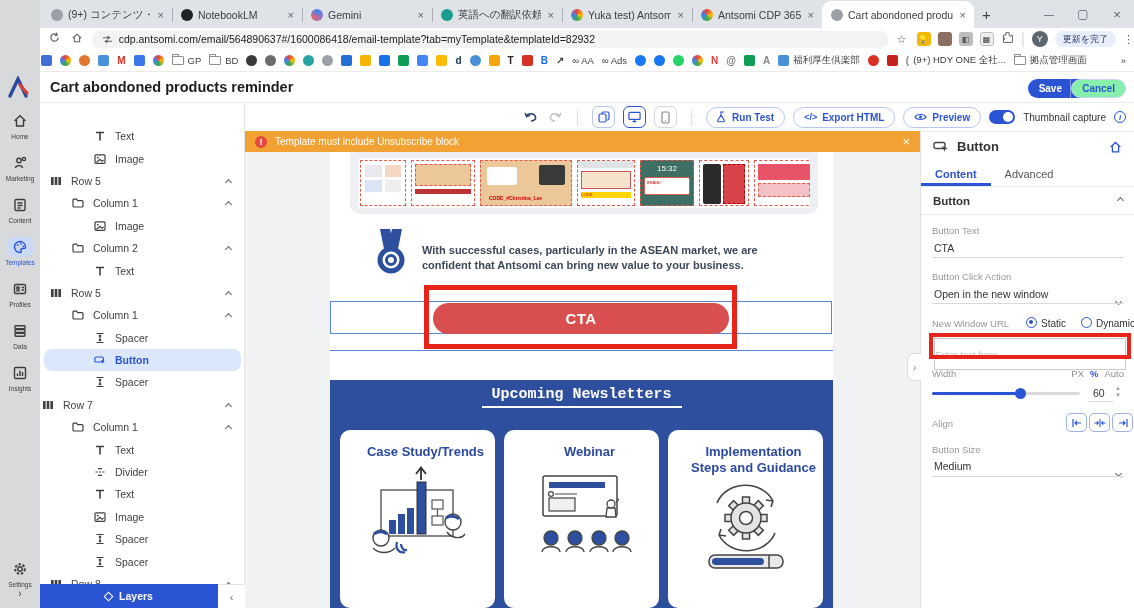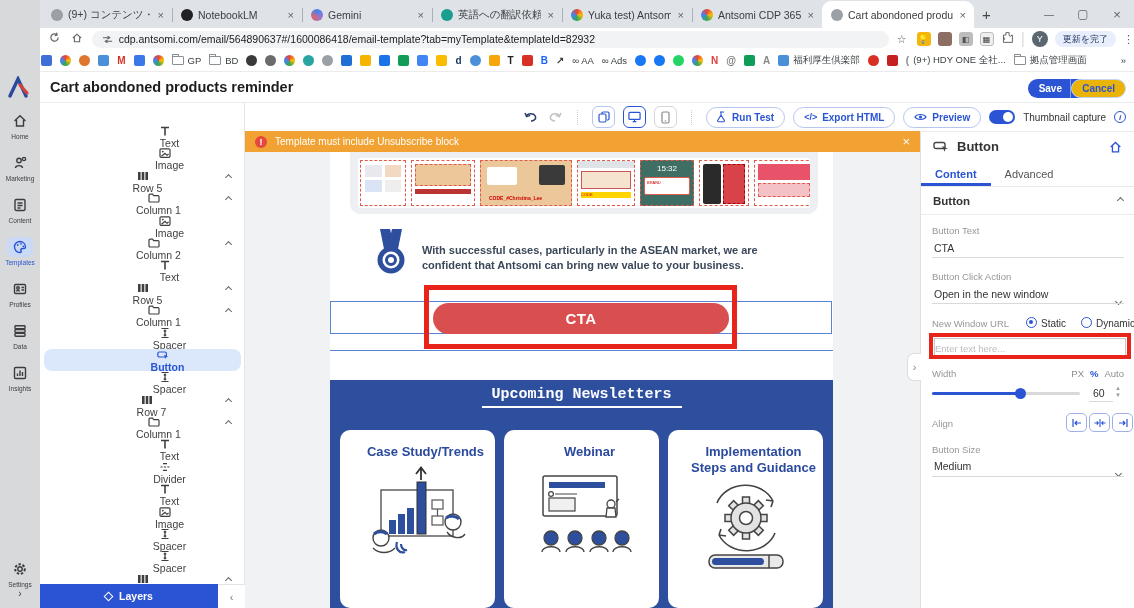--- a/index.html
+++ b/index.html
@@ -39,37 +39,37 @@
   .bk-folder::before { content:""; position:absolute; left:-1px; top:-3px; width:5px; height:2px; border:1px solid #8a8f96; border-bottom:none; border-radius:1px 1px 0 0; }
   .appsgrid { display:grid; grid-template-columns:repeat(3,3px); grid-gap:1px; margin-right:2px; flex:0 0 auto; }
   .appsgrid i { width:3px; height:3px; background:#5f6368; border-radius:0.5px; }
 
   
   .appheader { left:40px; top:72px; width:1094px; height:31px; background:#fff; border-bottom:1px solid #ececec; }
   .pagetitle { left:50px; top:79px; font-size:14.5px; font-weight:bold; color:#1d1d1f; }
   .savebtn { right:44px; top:79px; height:19px; background:#2b54d4; border-radius:10px; color:#fff; font-size:10px; font-weight:bold; display:flex; align-items:center; }
   .savebtn .lbl { padding:0 8px 0 11px; }
   .savebtn .seg { border-left:1px solid rgba(255,255,255,.45); padding:0 7px; display:flex; align-items:center; height:100%; }
-  .cancelbtn { right:8px; top:79px; height:19px; border:1px solid #c9d4f2; border-radius:10px; color:#2b54d4; font-size:10px; font-weight:bold; display:flex; align-items:center; padding:0 10px; background:#eab308; }
+  .cancelbtn { right:8px; top:79px; height:19px; border:1px solid #c9d4f2; border-radius:10px; color:#2b54d4; font-size:10px; font-weight:bold; display:flex; align-items:center; padding:0 10px; background:#86efac; }
 
   
   .rail { left:0; top:0; width:40px; height:608px; background:#d8d9db; }
   .logo { left:6px; top:76px; width:28px; height:22px; }
   .railitems { left:0; top:104px; width:40px; display:flex; flex-direction:column; }
   .railitem { display:flex; flex-direction:column; align-items:center; padding:7px 0 6px; color:#3c3c3c; }
   .railitem .ric { width:26px; height:20px; display:flex; align-items:center; justify-content:center; border-radius:6px; }
   .railitem .rlb { font-size:6.5px; margin-top:2px; }
   .railitem.active { color:#2b54d4; }
   .railitem.active .ric { background:#c9d9f6; }
   .railbottom { left:0; top:552px; width:40px; }
 
   
   .layers { left:40px; top:103px; width:205px; height:505px; background:#fff; border-right:1px solid #e4e4e4; overflow:hidden; }
   .tree { position:absolute; left:0; top:22px; width:205px; }
-  .trow { height:22.4px; display:flex; align-items:center; font-size:10.5px; color:#3f3f3f; position:relative;flex-direction:column; }
+  .trow { height:22.4px; display:flex; align-items:center; font-size:10.5px; color:#3f3f3f; position:relative; }
   .trow .ic { width:12px; height:12px; margin-right:9px; display:flex; align-items:center; justify-content:center; }
   .trow.sel { background:#dbe8fc; border-radius:8px; margin:0 4px; color:#2b54d4; font-weight:bold; }
   .trow .chev { position:absolute; right:14px; }
   .chevron { display:inline-block; width:5px; height:5px; border-right:1.4px solid #666; border-bottom:1.4px solid #666; }
   .chev-up { transform:rotate(-135deg); }
   .chev-down { transform:rotate(45deg); }
   .layersbar { left:40px; top:584px; width:178px; height:24px; background:#2b54d4; color:#fff; display:flex; align-items:center; justify-content:center; gap:7px; font-size:10.5px; font-weight:bold; }
   .diamond { width:7px; height:7px; border:1.6px solid #fff; transform:rotate(45deg); }
   .layerscollapse { left:218px; top:584px; width:27px; height:24px; background:#fff; border-top:1px solid #e4e4e4; display:flex; align-items:center; justify-content:center; color:#777; font-size:11px; }
 
@@ -122,21 +122,21 @@
   .insp-tabs { position:absolute; left:0; top:29px; width:214px; height:26px; border-bottom:1px solid #e9e9e9; display:flex; align-items:center; }
   .insp-tab { font-size:11px; padding:0 14px; color:#555; height:100%; display:flex; align-items:center; }
   .insp-tab.on { color:#2b54d4; font-weight:bold; box-shadow:inset 0 -3px 0 #2b54d4; }
   .insp-sec { position:absolute; left:0; top:55px; width:214px; height:28px; border-bottom:1px solid #ececec; display:flex; align-items:center; padding:0 12px; font-size:11.5px; font-weight:bold; color:#333; }
   .flabel { position:absolute; font-size:9.5px; color:#969696; }
   .fvalue { position:absolute; font-size:10.5px; color:#333; }
   .fline { position:absolute; height:1px; background:#d9d9d9; }
   .radio { position:absolute; width:11px; height:11px; border-radius:50%; border:1.6px solid #2b54d4; }
   .radio.on::after { content:""; position:absolute; left:1.6px; top:1.6px; width:4.6px; height:4.6px; border-radius:50%; background:#2b54d4; }
   .rlabel { position:absolute; font-size:10px; color:#333; }
-  .urlinput { position:absolute; left:934px; top:338px; width:192px; height:20px; border:1px solid #c8c8c8; font-size:9.5px; color:#333; padding:0 0; background:#fff; }
+  .urlinput { position:absolute; left:934px; top:338px; width:192px; height:32px; border:1px solid #c8c8c8; font-size:9.5px; color:#333; padding:0 0; background:#fff; }
   .urlinput::placeholder { color:#bcbcbc; }
   .units { position:absolute; right:10px; top:368px; font-size:9.5px; color:#8d8d8d; display:flex; gap:6px; }
   .units .on { color:#2b54d4; font-weight:bold; }
   .slidertrack { position:absolute; left:932px; top:392px; width:148px; height:3px; background:#d9d9d9; border-radius:2px; }
   .sliderfill { position:absolute; left:0; top:0; height:3px; width:60%; background:#2b54d4; border-radius:2px; }
   .sliderthumb { position:absolute; left:83px; top:-4px; width:11px; height:11px; border-radius:50%; background:#2b54d4; }
   .stepper { position:absolute; left:1115px; top:385px; display:flex; flex-direction:column; gap:1px; color:#9a9a9a; font-size:6px; line-height:6px; }
   .alignbtn { position:absolute; width:21px; height:19px; border:1px solid #9db1e8; border-radius:5px; color:#2b54d4; display:flex; align-items:center; justify-content:center; background:#fff; }
 </style>
 </head>
@@ -578,21 +578,21 @@
           <span>Button</span>
         </div>
         <div class="trow" style="padding-left: 54px;">
           <span class="ic">
             <svg width="12" height="12" viewBox="0 0 12 12">
               <path d="M2.5 1.5 h7 M2.5 10.5 h7 M6 3.2 v5.6 M4.8 4.4 L6 3.2 L7.2 4.4 M4.8 7.6 L6 8.8 L7.2 7.6" fill="none" stroke="currentColor" stroke-width="1.2"></path>
             </svg>
           </span>
           <span>Spacer</span>
         </div>
-        <div class="trow" style="padding-left: 18px;">
+        <div class="trow" style="padding-left: 2px;">
           <span class="ic">
             <svg width="12" height="12" viewBox="0 0 12 12">
               <rect x="1" y="2" width="2.6" height="8" fill="currentColor"></rect>
               <rect x="4.7" y="2" width="2.6" height="8" fill="currentColor"></rect>
               <rect x="8.4" y="2" width="2.6" height="8" fill="currentColor"></rect>
             </svg>
           </span>
           <span>Row 7</span>
           <span class="chev"><span class="chevron chev-up"></span></span>
         </div>

